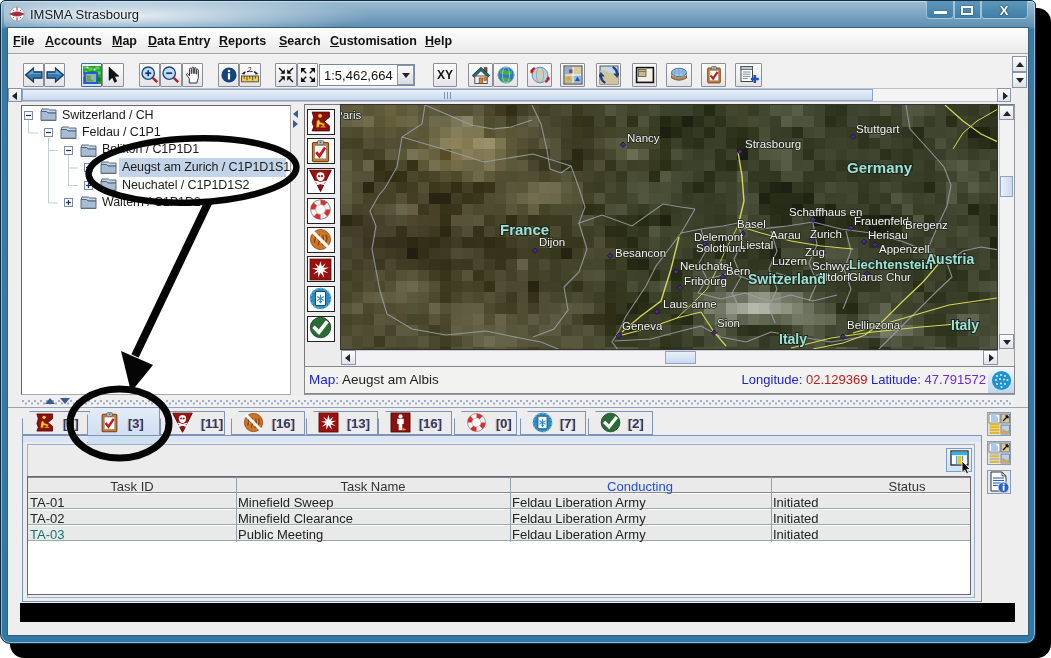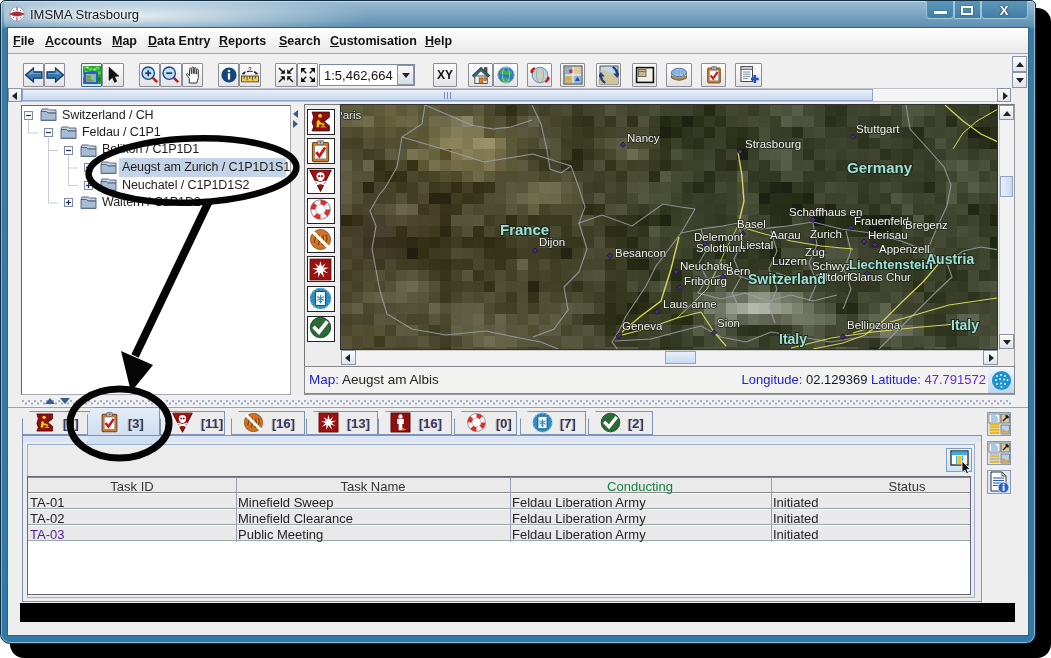--- a/index.html
+++ b/index.html
@@ -1922,21 +1922,21 @@
     <div class="abs" style="left:341px;top:350px;width:657px;height:15px;background:#f2f2f4;border-top:1px solid #ccc;"></div>
     <div class="abs" style="left:341px;top:350px;width:15px;height:15px;background:linear-gradient(#fdfdfd,#dfe3ea);border:1px solid #8a94a8;">
       <div style="width:0;height:0;border-top:4px solid transparent;border-bottom:4px solid transparent;border-right:5px solid #222;margin:3px 0 0 3px;"></div>
     </div>
     <div class="abs" style="left:665px;top:351px;width:31px;height:13px;background:linear-gradient(#e8f0fa,#c9d9ee);border:1px solid #8ea4c8;"></div>
     <div class="abs" style="left:983px;top:350px;width:15px;height:15px;background:linear-gradient(#fdfdfd,#dfe3ea);border:1px solid #8a94a8;">
       <div style="width:0;height:0;border-top:4px solid transparent;border-bottom:4px solid transparent;border-left:5px solid #222;margin:3px 0 0 5px;"></div>
     </div>
     <div class="abs" style="left:304px;top:366px;width:711px;height:28px;background:#f2f2f1;border:1px solid #888;"></div>
     <div class="abs" style="left:309px;top:372px;font-size:13.5px;"><span style="color:#2222cc">Map:</span> <span style="color:#222">Aeugst am Albis</span></div>
-    <div class="abs" style="right:65px;top:372px;font-size:13px;"><span style="color:#2222cc">Longitude:</span> <span style="color:#0f172a">02.129369</span> <span style="color:#2222cc">Latitude:</span> <span style="color:#6d28d9">47.791572</span></div>
+    <div class="abs" style="right:65px;top:372px;font-size:13px;"><span style="color:#2222cc">Longitude:</span> <span style="color:#b91c1c">02.129369</span> <span style="color:#2222cc">Latitude:</span> <span style="color:#6d28d9">47.791572</span></div>
     <div class="abs" style="left:988px;top:367px;width:26px;height:26px;background:linear-gradient(#f2f8fd,#bcd6ec);"></div>
     <svg class="abs" style="left:991px;top:370px" width="21" height="21" viewBox="0 0 21 21">
       <circle cx="10.5" cy="10.5" r="9.6" fill="#2193cc"></circle>
       <g fill="#d8eef8">
         <circle cx="6" cy="6" r="1"></circle>
         <circle cx="10" cy="5" r="1"></circle>
         <circle cx="14" cy="6" r="1"></circle>
         <circle cx="5" cy="10" r="1"></circle>
         <circle cx="9" cy="9" r="1"></circle>
         <circle cx="13" cy="9.5" r="1"></circle>
@@ -2055,34 +2055,34 @@
       <rect x="1.8" y="1.8" width="15.4" height="3.4" fill="#3aacdf"></rect>
       <rect x="7.6" y="6" width="3.8" height="8.2" fill="#f4c020"></rect>
       <line x1="6.6" y1="6" x2="6.6" y2="14.4" stroke="#3aacdf" stroke-width="1.3"></line>
       <line x1="12.4" y1="6" x2="12.4" y2="14.4" stroke="#3aacdf" stroke-width="1.3"></line>
       <path d="M12 11 L12 22.5 L14.8 20.1 L16.6 23.8 L18.5 22.9 L16.8 19.4 L20 19 Z" fill="#111" stroke="#fff" stroke-width="0.8"></path>
     </svg>
     <div class="abs" style="left:27px;top:476px;width:944px;height:119px;background:#fff;border:1px solid #667;"></div>
     <div class="abs" style="left:28px;top:477px;width:942px;height:16px;background:#eaeaea;border-top:1px solid #888;border-bottom:1px solid #888;"></div>
     <div class="abs" style="left:132px;top:479px;transform:translateX(-50%);font-size:13px;color:#333;">Task ID</div>
     <div class="abs" style="left:373px;top:479px;transform:translateX(-50%);font-size:13px;color:#333;">Task Name</div>
-    <div class="abs" style="left:640px;top:479px;transform:translateX(-50%);font-size:13px;color:#15803d;">Conducting</div>
+    <div class="abs" style="left:640px;top:479px;transform:translateX(-50%);font-size:13px;color:#1d4ed8;">Conducting</div>
     <div class="abs" style="left:870px;top:479px;transform:translateX(-50%);font-size:13px;color:#333;margin-left:37px;">Status</div>
     <div class="abs" style="left:28px;top:494px;width:942px;height:15px;background:#e9e9e9;border-bottom:1px solid #9aa;"></div>
     <div class="abs" style="left:30px;top:495px;font-size:13px;color:#222;white-space:nowrap;">TA-01</div>
     <div class="abs" style="left:238px;top:495px;font-size:13px;color:#222;white-space:nowrap;">Minefield Sweep</div>
     <div class="abs" style="left:512px;top:495px;font-size:13px;color:#222;white-space:nowrap;">Feldau Liberation Army</div>
     <div class="abs" style="left:773px;top:495px;font-size:13px;color:#222;white-space:nowrap;">Initiated</div>
     <div class="abs" style="left:28px;top:510px;width:942px;height:15px;background:#e9e9e9;border-bottom:1px solid #9aa;"></div>
     <div class="abs" style="left:30px;top:511px;font-size:13px;color:#222;white-space:nowrap;">TA-02</div>
     <div class="abs" style="left:238px;top:511px;font-size:13px;color:#222;white-space:nowrap;">Minefield Clearance</div>
     <div class="abs" style="left:512px;top:511px;font-size:13px;color:#222;white-space:nowrap;">Feldau Liberation Army</div>
     <div class="abs" style="left:773px;top:511px;font-size:13px;color:#222;white-space:nowrap;">Initiated</div>
     <div class="abs" style="left:28px;top:526px;width:942px;height:15px;background:#e9e9e9;border-bottom:1px solid #9aa;"></div>
-    <div class="abs" style="left:30px;top:527px;font-size:13px;color:#4c1d95;white-space:nowrap;">TA-03</div>
+    <div class="abs" style="left:30px;top:527px;font-size:13px;color:#0f766e;white-space:nowrap;">TA-03</div>
     <div class="abs" style="left:238px;top:527px;font-size:13px;color:#222;white-space:nowrap;">Public Meeting</div>
     <div class="abs" style="left:512px;top:527px;font-size:13px;color:#222;white-space:nowrap;">Feldau Liberation Army</div>
     <div class="abs" style="left:773px;top:527px;font-size:13px;color:#222;white-space:nowrap;">Initiated</div>
     <div class="abs" style="left:236px;top:477px;width:1px;height:65px;background:#98a0ac;"></div>
     <div class="abs" style="left:510px;top:477px;width:1px;height:65px;background:#98a0ac;"></div>
     <div class="abs" style="left:771px;top:477px;width:1px;height:65px;background:#98a0ac;"></div>
     <div class="abs" style="left:987px;top:412px;line-height:0;"><svg width="24" height="24" viewBox="0 0 24 24">
         <rect x="0.5" y="0.5" width="23" height="23" fill="#dfe8f2" stroke="#8a9ab0" stroke-width="1"></rect>
         <rect x="2" y="2" width="11" height="9" fill="#fff" stroke="#667" stroke-width="0.8"></rect>
         <path d="M4 2.5 L8 2.5 L11 5.5 L11 10 L4 10 Z" fill="#a8cbe8"></path>

